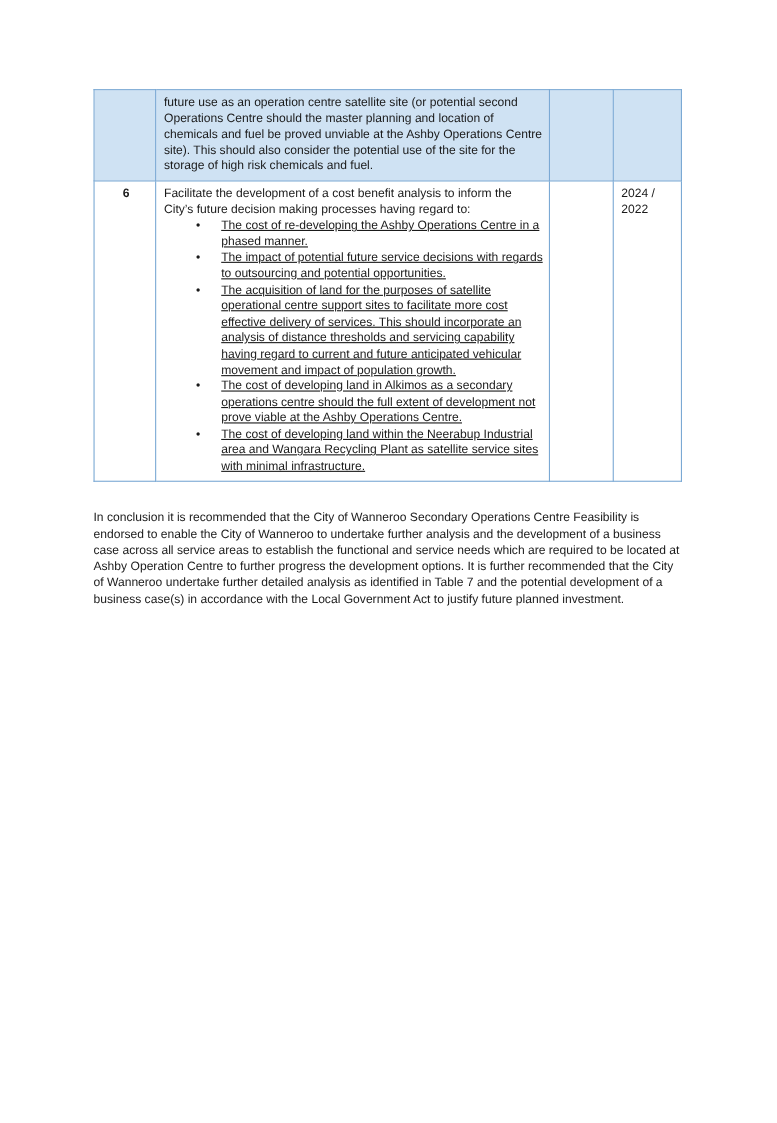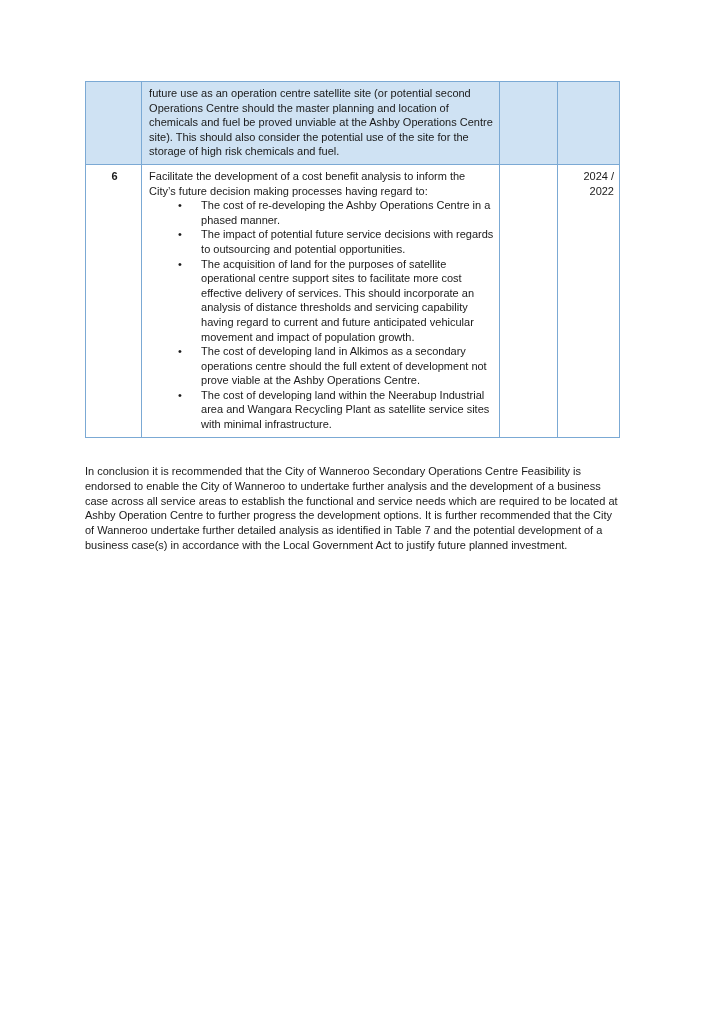--- a/index.html
+++ b/index.html
@@ -47,38 +47,39 @@
   .col-resp   { width: 58px; }
   .col-year   { width: 62px; }
 
   .shaded td { background: #cfe2f3; }
 
   .cell-num {
     text-align: center;
     font-weight: bold;
   }
   .cell-year {
-    text-align: right;
+    text-align: left;
   }
   .cell-year .yr-line { display: block; }
 
   .cell-text p {
     margin: 0;
   }
 
   ul.bullets {
     margin: 0;
     padding: 0;
     list-style: none;
   }
   ul.bullets li {
     position: relative;
     margin: 0;
     padding-left: 52px;
     text-indent: 0;
+    text-decoration: underline;
   }
   ul.bullets li::before {
     content: "\2022";
     position: absolute;
     left: 29px;
     top: 0;
     font-size: 11px;
     line-height: 14.6px;
   }
 

